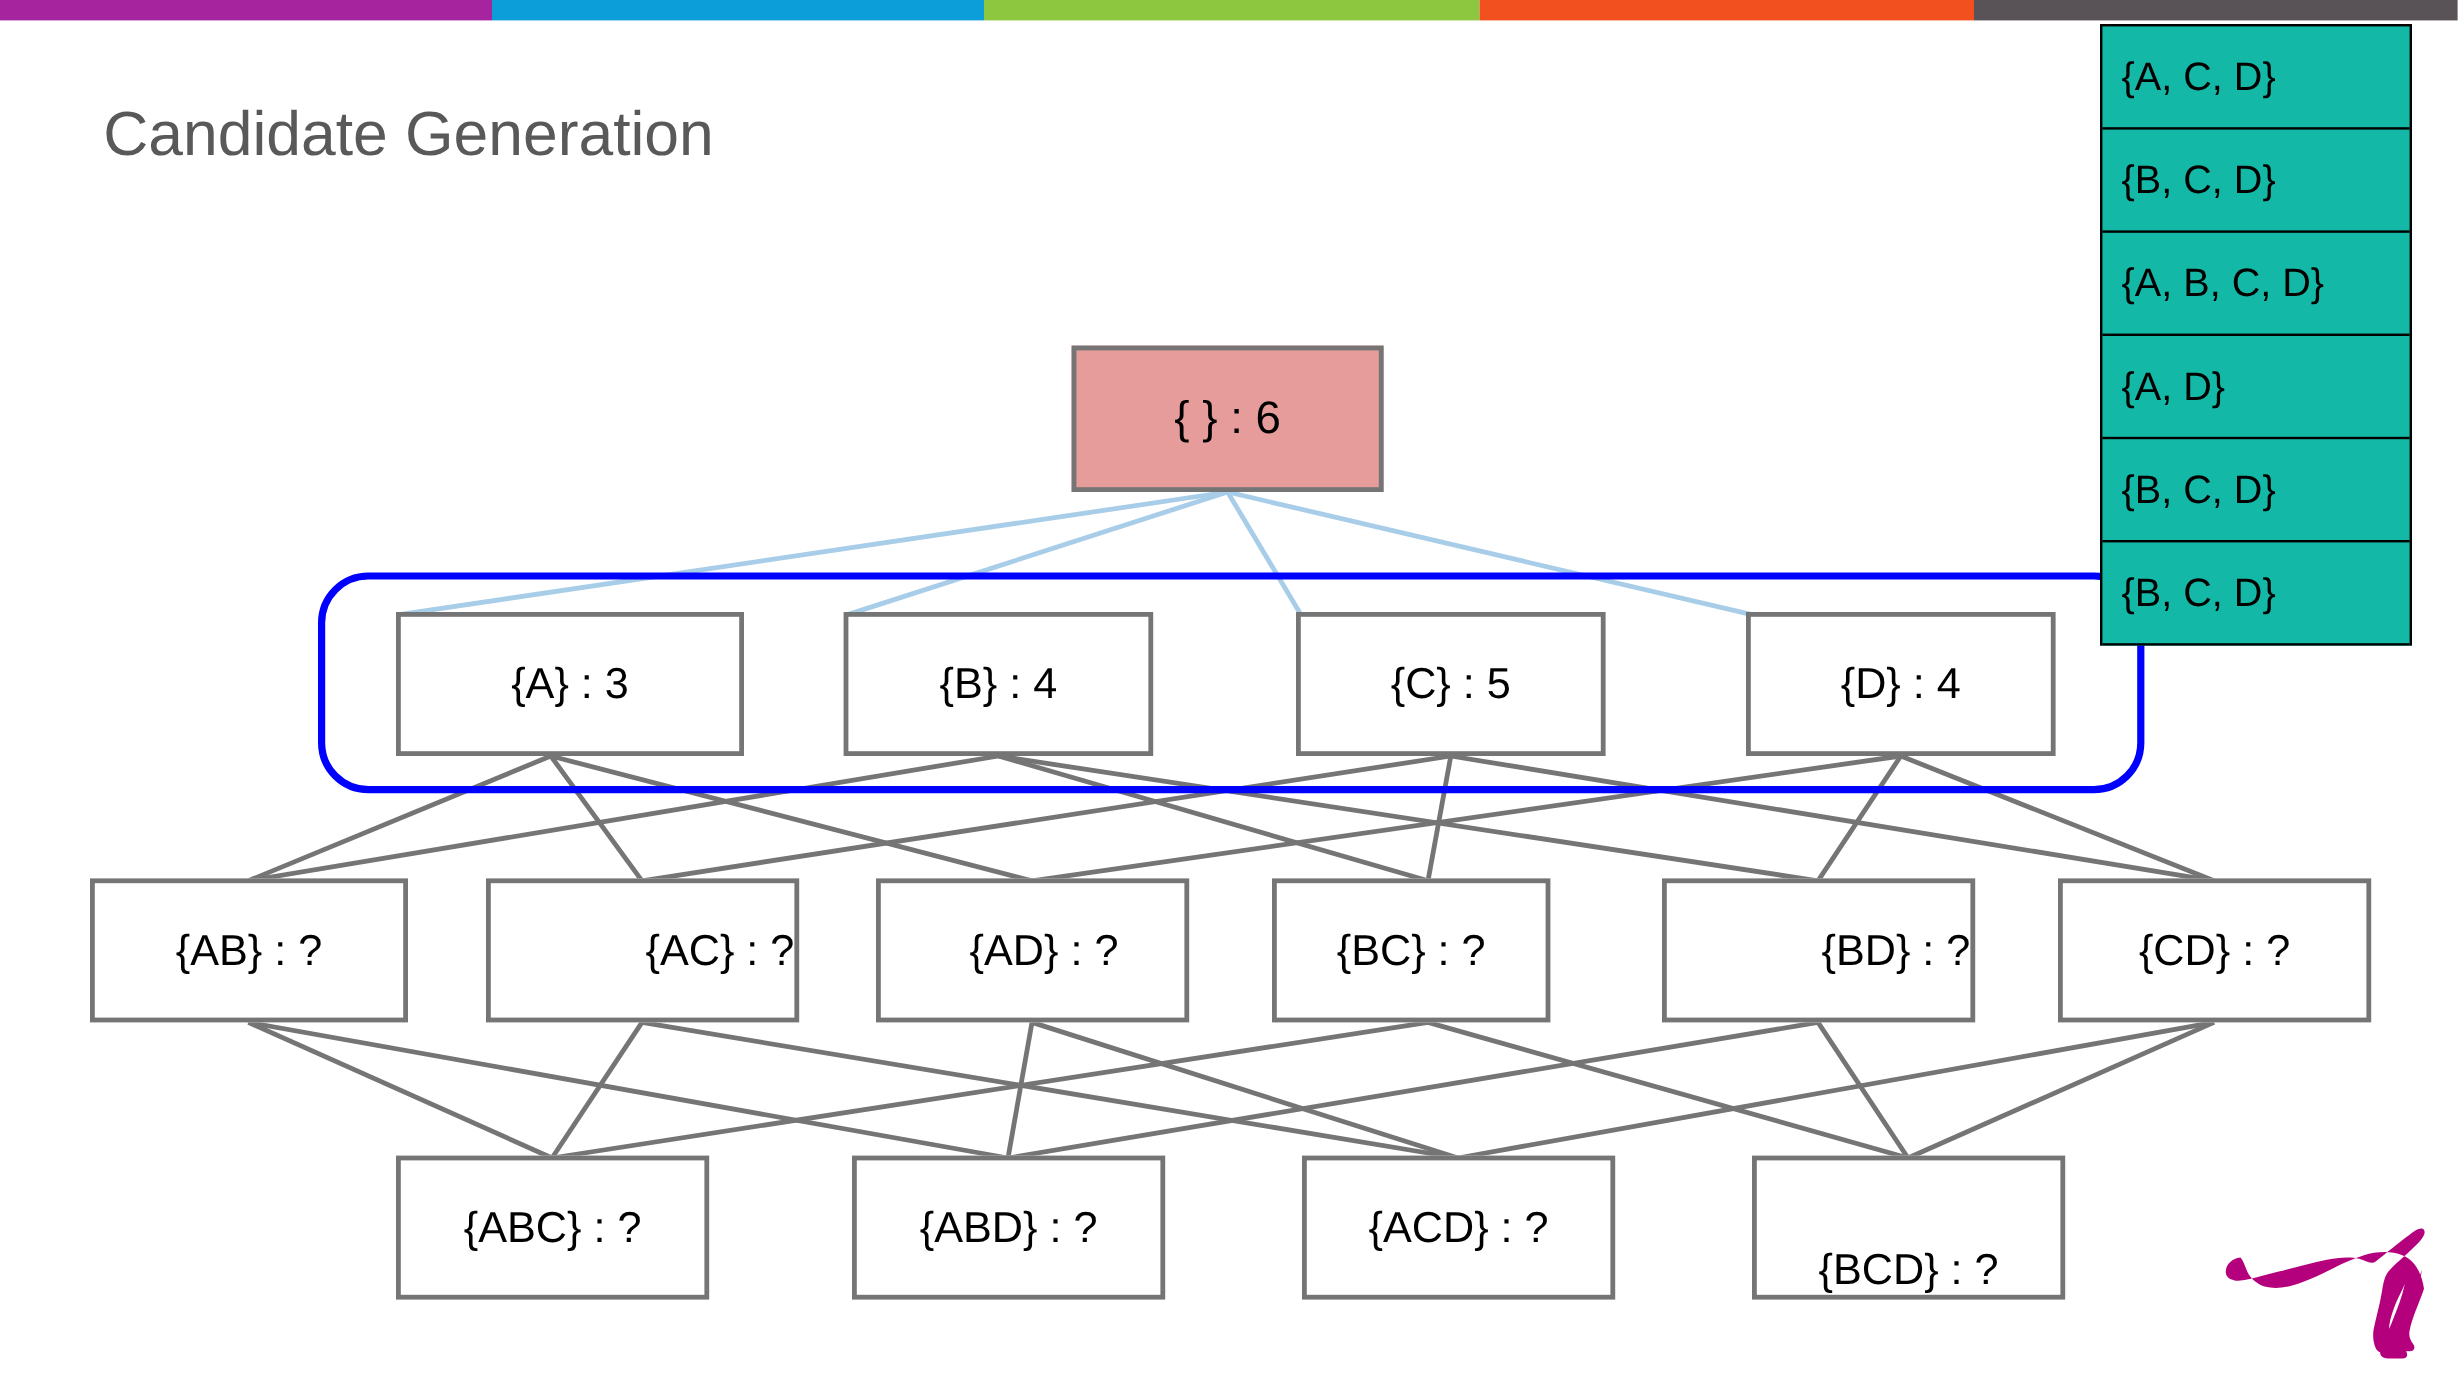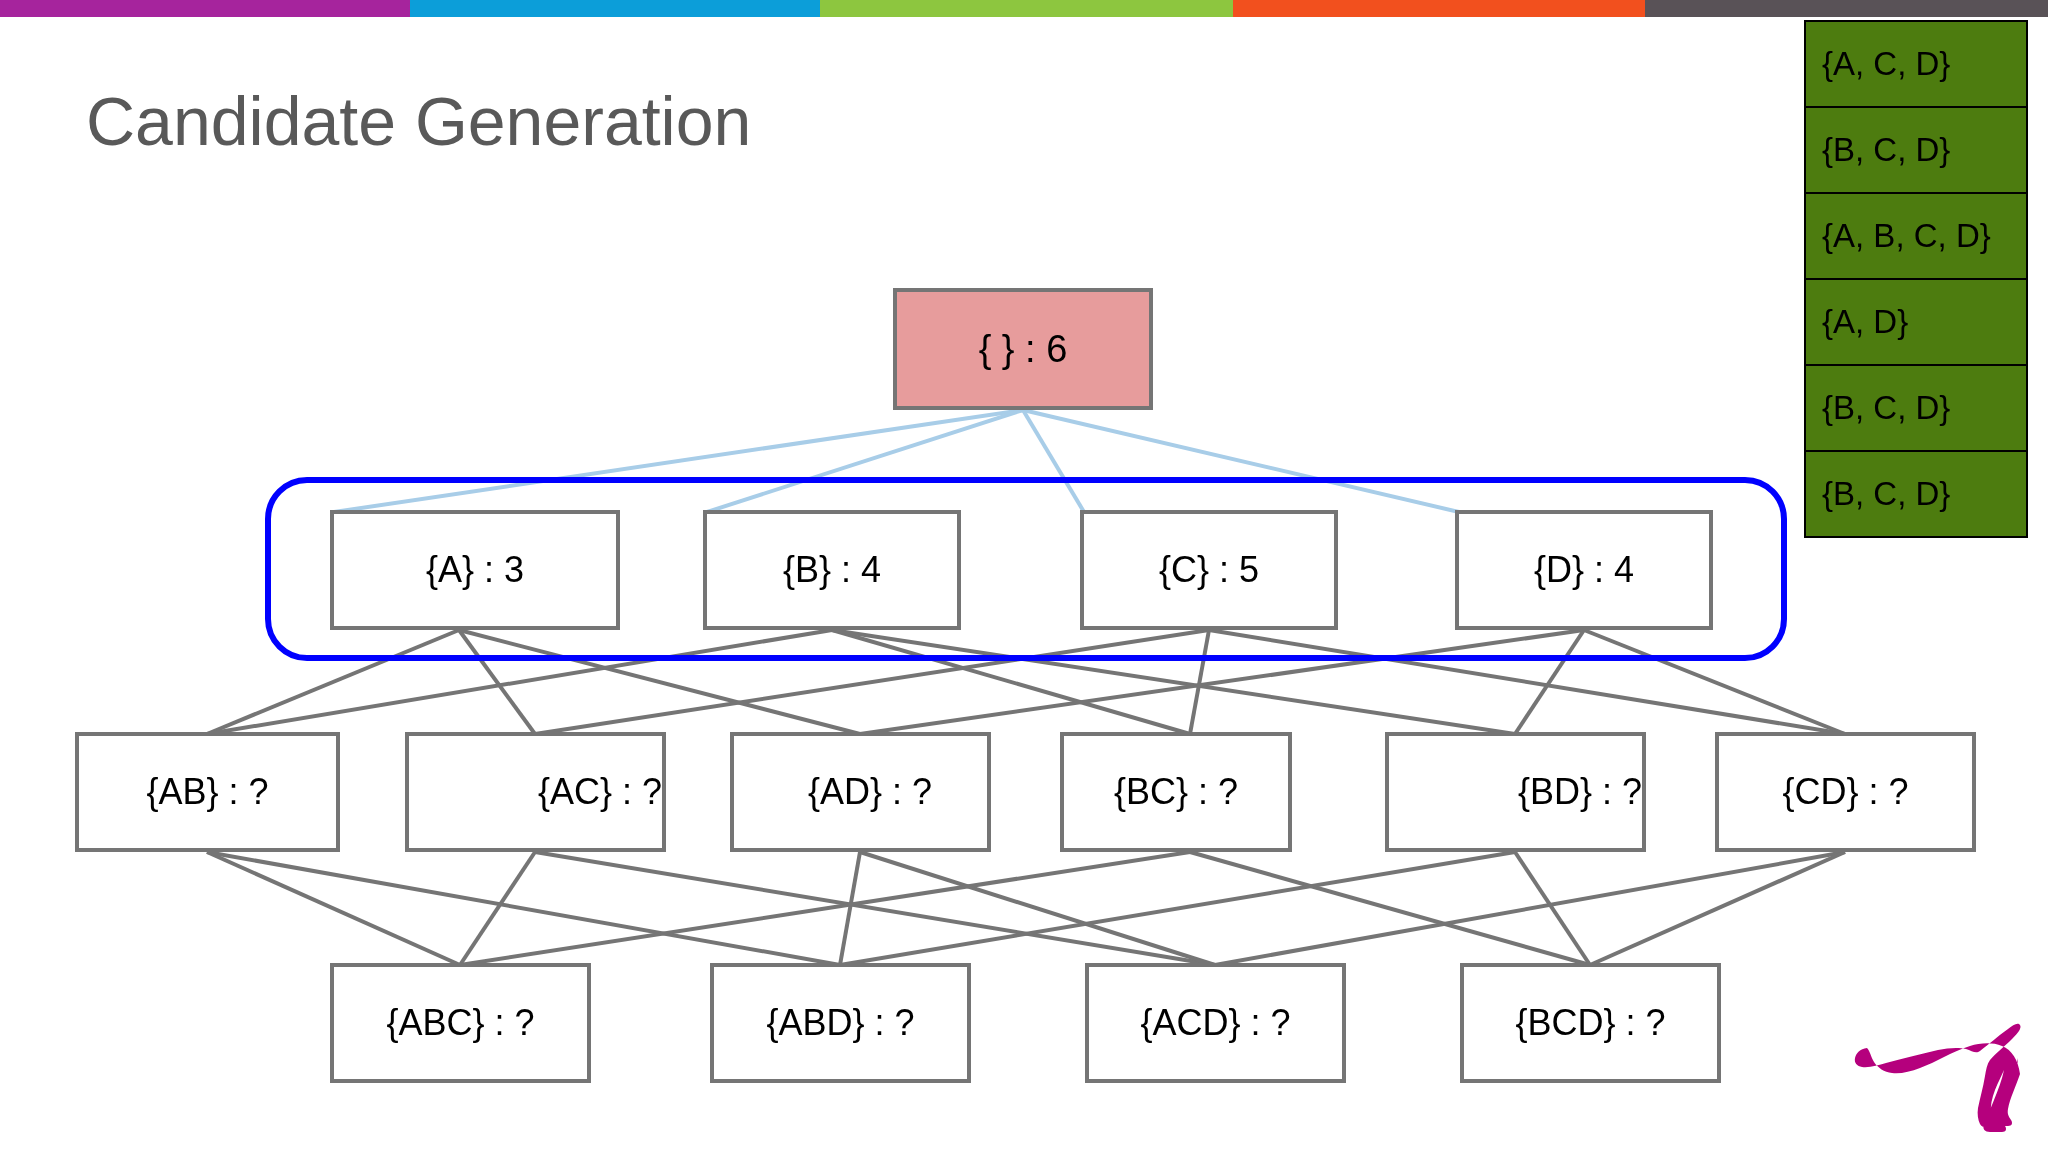--- a/index.html
+++ b/index.html
@@ -23,36 +23,36 @@
     height: 17px;
     display: flex;
   }
   #topbar > div { height: 100%; }
 
   
   #page-title {
     position: absolute;
     left: 86px;
     top: 82px;
-    font-size: 68px;
+    font-size: 52px;
     color: #595959;
     letter-spacing: 0px;
     white-space: nowrap;
     font-weight: 400;
   }
 
   
   #txn-table {
     position: absolute;
-    left: 1804px;
+    left: 1750px;
     top: 20px;
-    width: 224px;
+    width: 260px;
     border: 2px solid #000000;
     border-bottom: none;
-    background: #4d7c0f;
+    background: #14b8a6;
     box-sizing: border-box;
   }
   #txn-table .txn-row {
     height: 86px;
     border-bottom: 2px solid #000000;
     display: flex;
     align-items: center;
     padding-left: 16px;
     box-sizing: border-box;
     font-size: 33px;
@@ -197,21 +197,21 @@
     </div>
     <div class="node" style="left: 330px; top: 963px; width: 261px; height: 120px; text-align: right;">
       <span>{ABC} : ?</span>
     </div>
     <div class="node" style="left: 710px; top: 963px; width: 261px; height: 120px;">
       <span>{ABD} : ?</span>
     </div>
     <div class="node" style="left: 1085px; top: 963px; width: 261px; height: 120px;">
       <span>{ACD} : ?</span>
     </div>
-    <div class="node" style="left: 1460px; top: 963px; width: 261px; height: 120px;">
+    <div class="node" style="left: 1460px; top: 963px; width: 261px; height: 120px; align-items: flex-end;">
       <span>{BCD} : ?</span>
     </div>
   </div>
 
 <div id="txn-table">
     <div class="txn-row">
       <span>{A, C, D}</span>
     </div>
     <div class="txn-row">
       <span>{B, C, D}</span>

